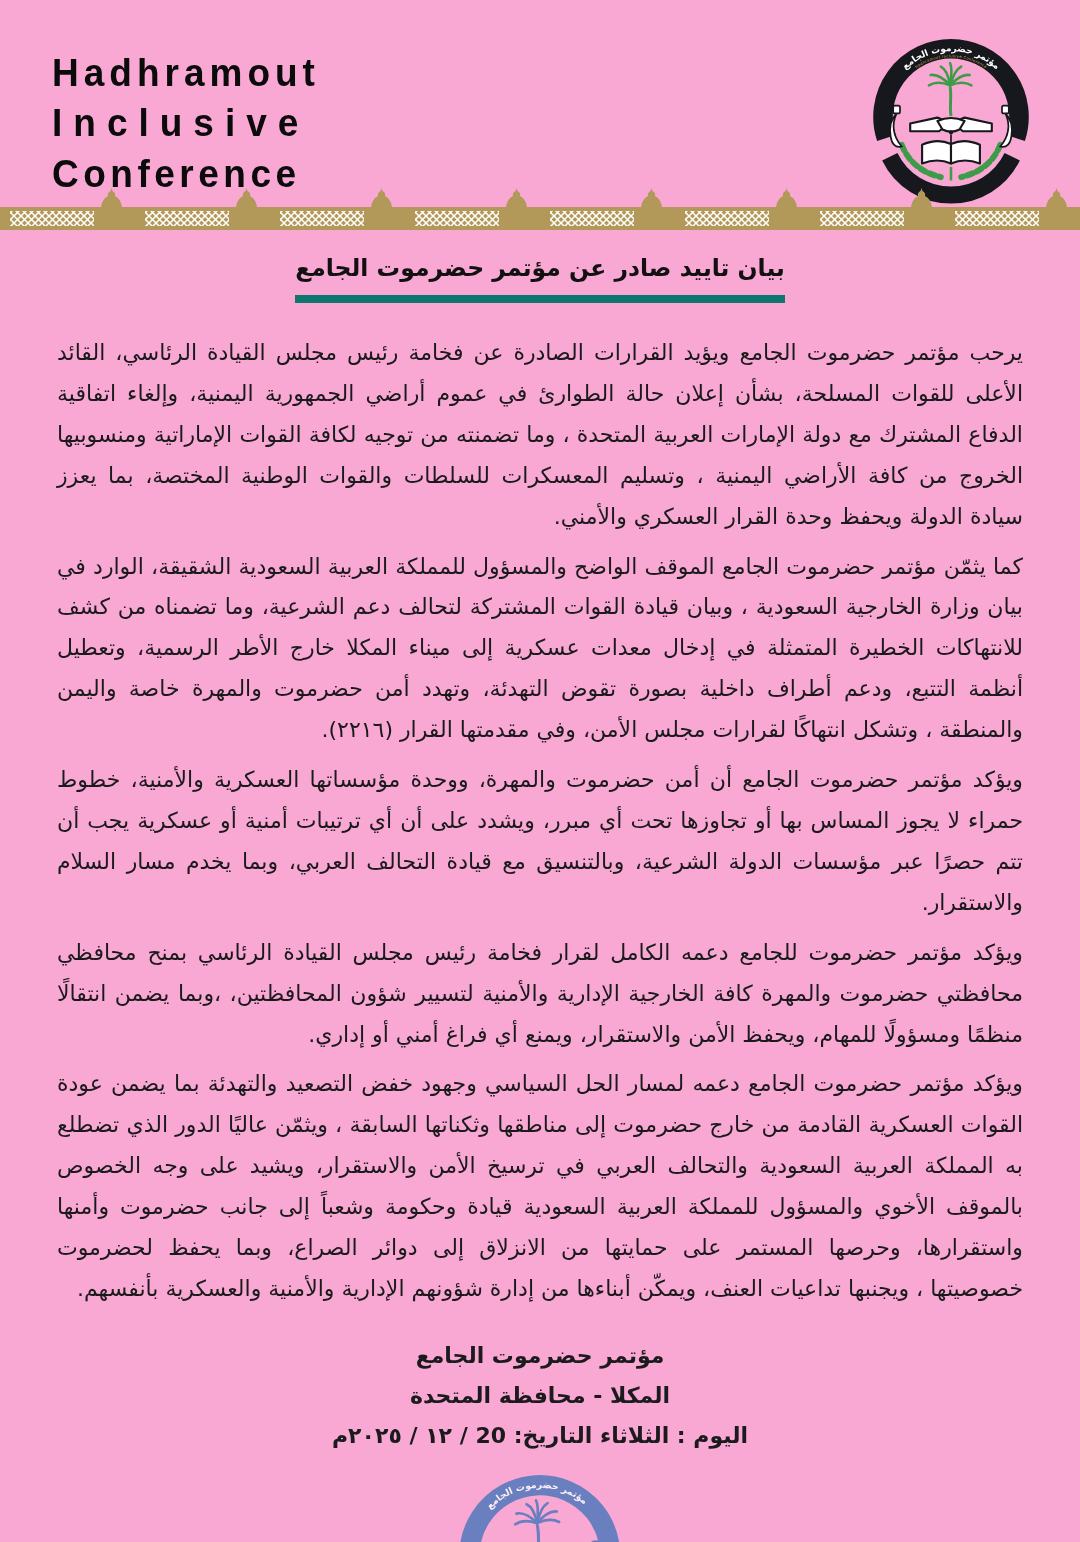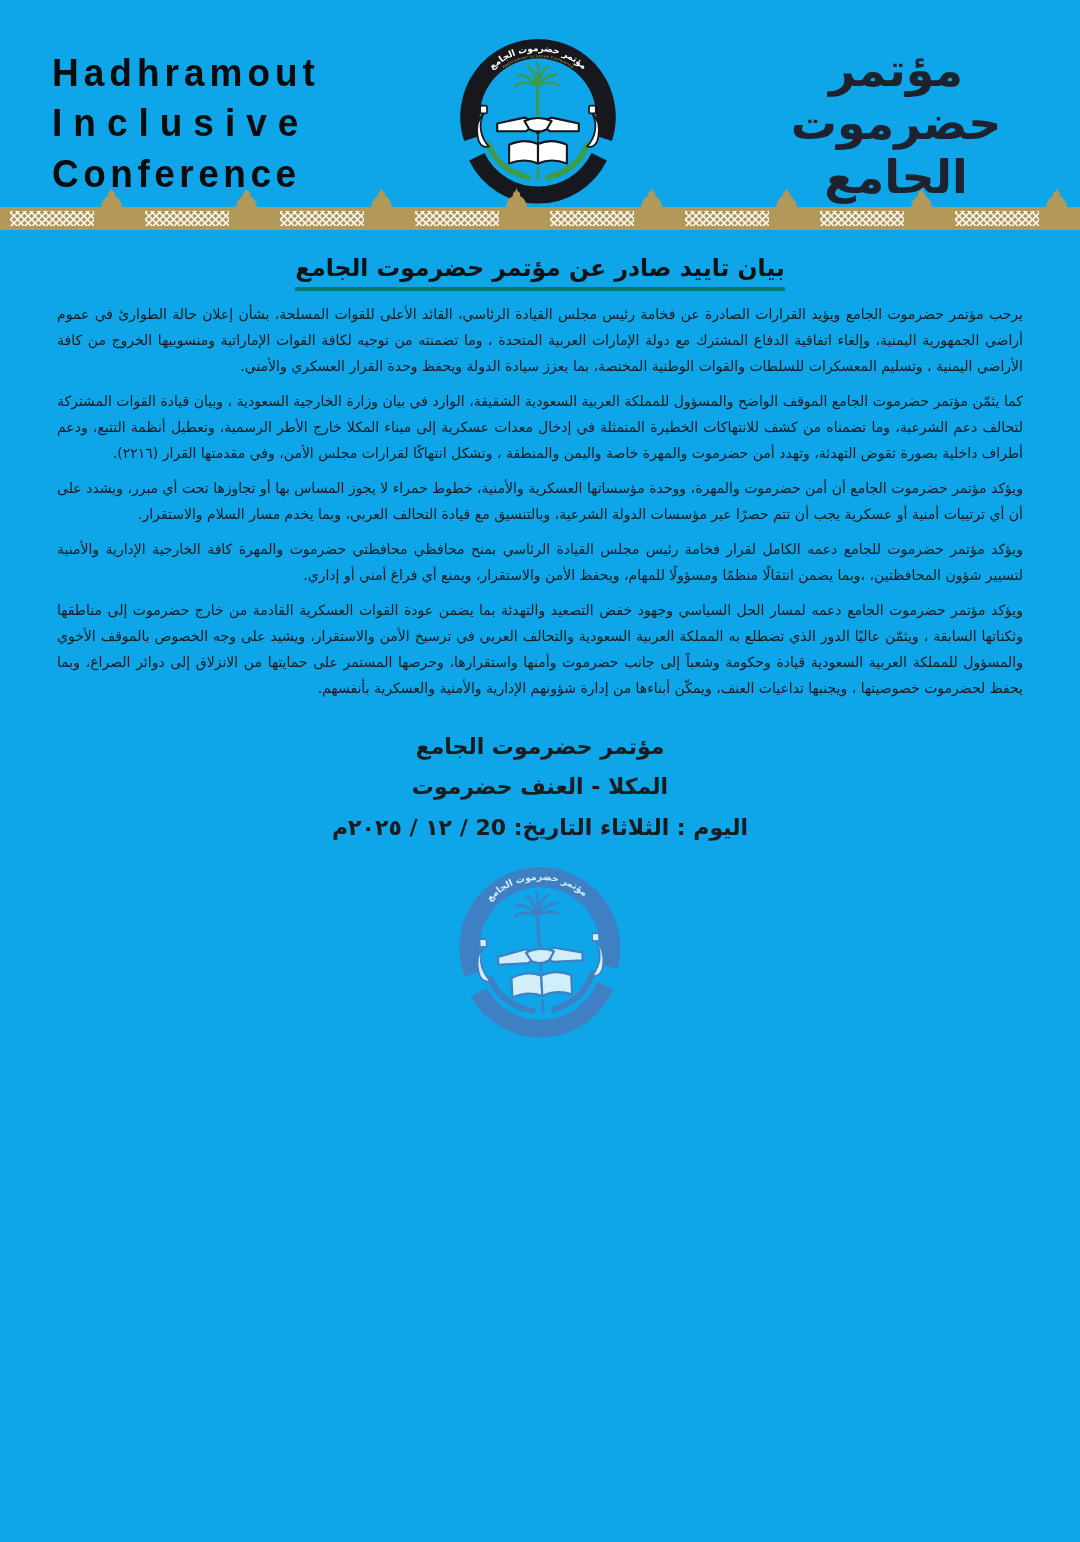--- a/index.html
+++ b/index.html
@@ -5,21 +5,21 @@
   :root{
     --gold:#b2995a;
     --ink:#1d1e22;
     --navy:#1d222e;
     --green:#3e9b47;
     --stamp-blue:#4a77bb;
   }
   *{margin:0;padding:0;box-sizing:border-box;}
   body{background:#9a9a9a;font-family:"DejaVu Sans",sans-serif;}
   .page{
-    width:1080px;height:1542px;margin:0 auto;background:#0ea5e9;
+    width:1080px;height:1542px;margin:0 auto;background:#f9a8d4;
     position:relative;overflow:hidden;color:var(--ink);
   }
   
   .header{
     display:flex;align-items:center;justify-content:space-between;
     padding:48px 44px 0 52px;height:200px;
   }
   .wordmark-en{font-family:"Liberation Sans","DejaVu Sans",sans-serif;
     font-weight:bold;color:#0b0b0c;font-size:37px;line-height:1.32;
     transform:scaleY(1.04);white-space:nowrap;}
@@ -29,22 +29,22 @@
   .emblem-box{width:170px;height:170px;margin-top:-6px;}
   .emblem-box svg{width:100%;height:100%;}
   .emblem-header{--e-ink:#17181d;--e-paper:#ffffff;--e-leaf:#3e9b47;--e-accent:#c9a84c;}
   .wordmark-ar{direction:rtl;text-align:center;color:var(--navy);
     font-weight:bold;font-size:46px;line-height:1.16;min-width:280px;}
   
   .band{display:block;width:1080px;height:42px;margin-top:-12px;}
   
   .content{width:966px;margin:0 auto;direction:rtl;}
   .doc-title{text-align:center;margin-top:24px;font-size:23.5px;font-weight:bold;color:#111;}
-  .doc-title span{display:inline-block;border-bottom:4px solid #0f766e;padding-bottom:5px;}
-  .body-text{margin-top:10px;font-size:14px;line-height:1.86;text-align:justify;color:#1a1a1c;}
+  .doc-title span{display:inline-block;border-bottom:8px solid #0f766e;padding-bottom:13px;}
+  .body-text{margin-top:30px;font-size:22px;line-height:1.86;text-align:justify;color:#1a1a1c;}
   .body-text p{margin-bottom:9px;}
   
   .signature{direction:rtl;text-align:center;margin-top:26px;
     font-size:22px;line-height:1.82;font-weight:bold;color:#1b1b1d;}
   
   .stamp-box{width:176px;height:176px;margin:16px auto 0 auto;}
   .stamp-box svg{width:100%;height:100%;}
   .emblem-stamp{--e-ink:#4a77bb;--e-paper:#ffffff;--e-leaf:#4a77bb;--e-accent:#4a77bb;
     opacity:.82;transform:rotate(-3deg);}
 </style>
@@ -118,25 +118,20 @@
       <div class="wl2">Inclusive</div>
       <div class="wl3">Conference</div>
     </div>
 
     <div class="emblem-box">
       <svg class="emblem-header" viewBox="0 0 200 200">
         <use href="#emblem"></use>
       </svg>
     </div>
 
-    <div class="wordmark-ar">
-      <div>مؤتمر</div>
-      <div>حضرموت</div>
-      <div>الجامع</div>
-    </div>
   </div>
 
   <svg class="band" viewBox="0 0 1080 42" preserveAspectRatio="none">
     <defs>
       <pattern id="xh" width="7" height="7" patternUnits="userSpaceOnUse">
         <rect width="7" height="7" fill="#b2995a"></rect>
         <path d="M0 0 L7 7 M7 0 L0 7" stroke="#ffffff" stroke-width="1.5"></path>
       </pattern>
       <pattern id="bandUnit" width="135" height="42" patternUnits="userSpaceOnUse">
         <rect x="0" y="19" width="135" height="23" fill="#b2995a"></rect>
@@ -156,21 +151,21 @@
     <div class="body-text">
       <p>يرحب مؤتمر حضرموت الجامع ويؤيد القرارات الصادرة عن فخامة رئيس مجلس القيادة الرئاسي، القائد الأعلى للقوات المسلحة، بشأن إعلان حالة الطوارئ في عموم أراضي الجمهورية اليمنية، وإلغاء اتفاقية الدفاع المشترك مع دولة الإمارات العربية المتحدة ، وما تضمنته من توجيه لكافة القوات الإماراتية ومنسوبيها الخروج من كافة الأراضي اليمنية ، وتسليم المعسكرات للسلطات والقوات الوطنية المختصة، بما يعزز سيادة الدولة ويحفظ وحدة القرار العسكري والأمني.</p>
       <p>كما يثمّن مؤتمر حضرموت الجامع الموقف الواضح والمسؤول للمملكة العربية السعودية الشقيقة، الوارد في بيان وزارة الخارجية السعودية ، وبيان قيادة القوات المشتركة لتحالف دعم الشرعية، وما تضمناه من كشف للانتهاكات الخطيرة المتمثلة في إدخال معدات عسكرية إلى ميناء المكلا خارج الأطر الرسمية، وتعطيل أنظمة التتبع، ودعم أطراف داخلية بصورة تقوض التهدئة، وتهدد أمن حضرموت والمهرة خاصة واليمن والمنطقة ، وتشكل انتهاكًا لقرارات مجلس الأمن، وفي مقدمتها القرار (٢٢١٦).</p>
       <p>ويؤكد مؤتمر حضرموت الجامع أن أمن حضرموت والمهرة، ووحدة مؤسساتها العسكرية والأمنية، خطوط حمراء لا يجوز المساس بها أو تجاوزها تحت أي مبرر، ويشدد على أن أي ترتيبات أمنية أو عسكرية يجب أن تتم حصرًا عبر مؤسسات الدولة الشرعية، وبالتنسيق مع قيادة التحالف العربي، وبما يخدم مسار السلام والاستقرار.</p>
       <p>ويؤكد مؤتمر حضرموت للجامع دعمه الكامل لقرار  فخامة رئيس مجلس القيادة الرئاسي بمنح محافظي محافظتي حضرموت والمهرة كافة الخارجية الإدارية والأمنية لتسيير شؤون المحافظتين، ،وبما يضمن انتقالًا منظمًا ومسؤولًا للمهام، ويحفظ الأمن والاستقرار، ويمنع أي فراغ أمني أو إداري.</p>
       <p>ويؤكد مؤتمر حضرموت الجامع دعمه لمسار الحل السياسي وجهود خفض التصعيد والتهدئة بما يضمن عودة القوات العسكرية القادمة من خارج حضرموت إلى مناطقها وثكناتها السابقة ، ويثمّن عاليًا الدور الذي تضطلع به المملكة العربية السعودية والتحالف العربي في ترسيخ الأمن والاستقرار، ويشيد على وجه الخصوص بالموقف الأخوي والمسؤول للمملكة العربية السعودية قيادة وحكومة وشعباً إلى جانب حضرموت وأمنها واستقرارها، وحرصها المستمر على حمايتها من الانزلاق إلى دوائر الصراع، وبما يحفظ لحضرموت خصوصيتها ، ويجنبها تداعيات العنف، ويمكّن أبناءها من إدارة شؤونهم الإدارية والأمنية والعسكرية بأنفسهم.</p>
     </div>
 
     <div class="signature">
       <div>مؤتمر حضرموت الجامع</div>
-      <div>المكلا - العنف حضرموت</div>
+      <div>المكلا - محافظة المتحدة</div>
       <div>اليوم : الثلاثاء  التاريخ:  20 / ١٢ / ٢٠٢٥م</div>
     </div>
   </div>
 
   <div class="stamp-box">
     <svg class="emblem-stamp" viewBox="0 0 200 200">
       <use href="#emblem"></use>
     </svg>
   </div>
 

